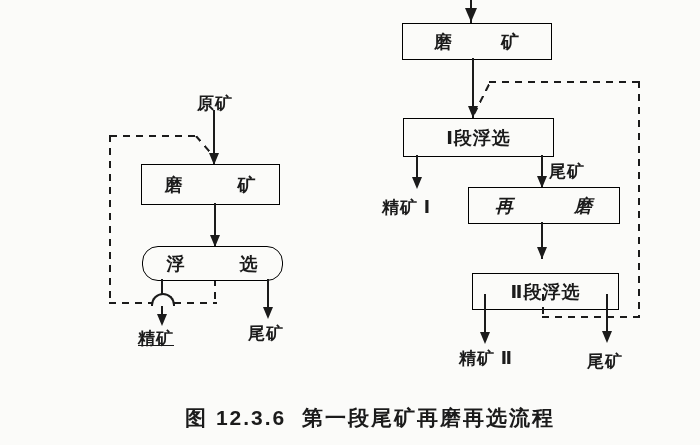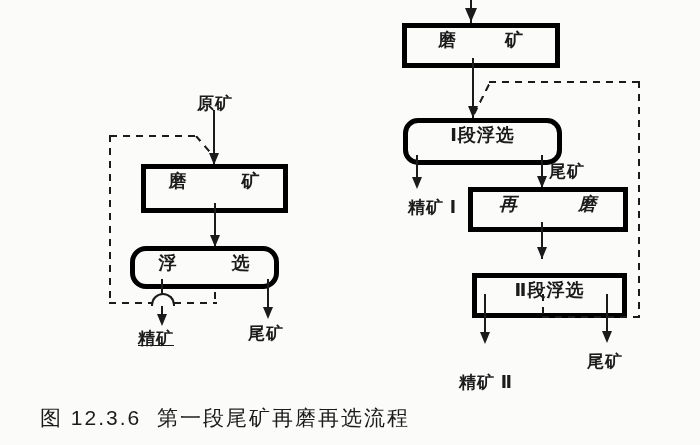--- a/index.html
+++ b/index.html
@@ -8,28 +8,28 @@
     font-family:"Liberation Sans","DejaVu Sans",sans-serif;
     color:#1b1b1b;overflow:hidden;
   }
   .ln{position:absolute;background:#1b1b1b;}
   .dh{position:absolute;height:2px;background:repeating-linear-gradient(90deg,#1b1b1b 0 7px,transparent 7px 13px);}
   .dv{position:absolute;width:2px;background:repeating-linear-gradient(180deg,#1b1b1b 0 7px,transparent 7px 13px);}
   .ddiag{position:absolute;height:2px;background:repeating-linear-gradient(90deg,#1b1b1b 0 7px,transparent 7px 13px);transform-origin:left center;}
   .arr{position:absolute;width:0;height:0;border-left:5px solid transparent;border-right:5px solid transparent;border-top:12px solid #1b1b1b;}
   .arr-lg{position:absolute;width:0;height:0;border-left:6px solid transparent;border-right:6px solid transparent;border-top:14px solid #1b1b1b;}
   .fbox{
-    position:absolute;border:5px solid #000000;background:#fbfbf9;
-    display:flex;align-items:flex-start;justify-content:center;
+    position:absolute;border:1px solid #000000;background:#fbfbf9;
+    display:flex;align-items:center;justify-content:center;
     font-size:18px;font-weight:bold;white-space:pre;letter-spacing:1px;
   }
   .flabel{position:absolute;font-size:17px;font-weight:bold;white-space:pre;letter-spacing:1px;}
   .bridge{position:absolute;width:20px;height:11px;border:2px solid #1b1b1b;border-bottom:none;border-radius:12px 12px 0 0;background:#fbfbf9;}
-  .caption{position:absolute;left:40px;top:404px;width:660px;
-    font-size:21px;font-weight:normal;letter-spacing:2px;white-space:pre;}
+  .caption{position:absolute;left:40px;top:404px;width:660px;text-align:center;
+    font-size:21px;font-weight:bold;letter-spacing:2px;white-space:pre;}
 </style>
 </head>
 <body>
 
 <div class="page">
 
   <div>
     <span class="flabel" style="left:197px;top:92px;">原矿</span>
     <div class="ln" style="left:213px;top:110px;width:2px;height:54px;"></div>
     <div class="arr" style="left:209px;top:153px;"></div>
@@ -38,21 +38,21 @@
     <div class="ddiag" style="left:196px;top:135px;width:25px;transform:rotate(49deg);"></div>
     <div class="dv" style="left:109px;top:135px;height:169px;"></div>
     <div class="dh" style="left:109px;top:302px;width:108px;"></div>
     <div class="dv" style="left:214px;top:279px;height:25px;"></div>
 
     <div class="fbox" style="left:141px;top:164px;width:137px;height:39px;">
       <span>磨         矿</span>
     </div>
     <div class="ln" style="left:214px;top:203px;width:2px;height:43px;"></div>
     <div class="arr" style="left:210px;top:235px;"></div>
-    <div class="fbox" style="left:130px;top:246px;width:139px;height:33px;border-radius:16px;">
+    <div class="fbox" style="left:142px;top:246px;width:139px;height:33px;border-radius:16px;">
       <span>浮         选</span>
     </div>
 
     <div class="ln" style="left:161px;top:279px;width:2px;height:15px;"></div>
     <div class="bridge" style="left:151px;top:293px;"></div>
     <div class="ln" style="left:161px;top:306px;width:2px;height:10px;"></div>
     <div class="arr" style="left:157px;top:314px;"></div>
     <span class="flabel" style="left:138px;top:327px;text-decoration:underline;">精矿</span>
 
     <div class="ln" style="left:267px;top:279px;width:2px;height:30px;"></div>
@@ -67,46 +67,46 @@
       <span>磨        矿</span>
     </div>
 
     <div class="ln" style="left:472px;top:58px;width:2px;height:60px;"></div>
     <div class="arr" style="left:468px;top:106px;"></div>
 
     <div class="ddiag" style="left:474px;top:113px;width:35px;transform:rotate(-63deg);"></div>
     <div class="dh" style="left:489px;top:81px;width:150px;"></div>
     <div class="dv" style="left:638px;top:81px;height:237px;"></div>
 
-    <div class="fbox" style="left:403px;top:118px;width:149px;height:37px;border-radius:15px;">
+    <div class="fbox" style="left:403px;top:118px;width:149px;height:37px;">
       <span>Ⅰ段浮选</span>
     </div>
 
     <div class="ln" style="left:416px;top:155px;width:2px;height:24px;"></div>
     <div class="arr" style="left:412px;top:177px;"></div>
-    <span class="flabel" style="left:382px;top:196px;margin-left:26px;">精矿 Ⅰ</span>
+    <span class="flabel" style="left:382px;top:196px;">精矿 Ⅰ</span>
 
     <div class="ln" style="left:541px;top:155px;width:2px;height:32px;"></div>
     <div class="arr" style="left:537px;top:176px;"></div>
     <span class="flabel" style="left:549px;top:160px;">尾矿</span>
 
     <div class="fbox" style="left:468px;top:187px;width:150px;height:35px;font-style:italic;">
       <span>再          磨</span>
     </div>
 
     <div class="ln" style="left:541px;top:222px;width:2px;height:37px;"></div>
     <div class="arr" style="left:537px;top:247px;"></div>
 
     <div class="fbox" style="left:472px;top:273px;width:145px;height:35px;">
       <span>Ⅱ段浮选</span>
     </div>
 
     <div class="ln" style="left:484px;top:294px;width:2px;height:40px;"></div>
     <div class="arr" style="left:480px;top:332px;"></div>
-    <span class="flabel" style="left:459px;top:347px;margin-top:24px;">精矿 Ⅱ</span>
+    <span class="flabel" style="left:459px;top:347px;">精矿 Ⅱ</span>
 
     <div class="dv" style="left:542px;top:294px;height:23px;"></div>
     <div class="dh" style="left:542px;top:316px;width:98px;"></div>
 
     <div class="ln" style="left:606px;top:294px;width:2px;height:39px;"></div>
     <div class="arr" style="left:602px;top:331px;"></div>
     <span class="flabel" style="left:587px;top:350px;">尾矿</span>
   </div>
 
   <div class="caption">图 12.3.6  第一段尾矿再磨再选流程</div>

